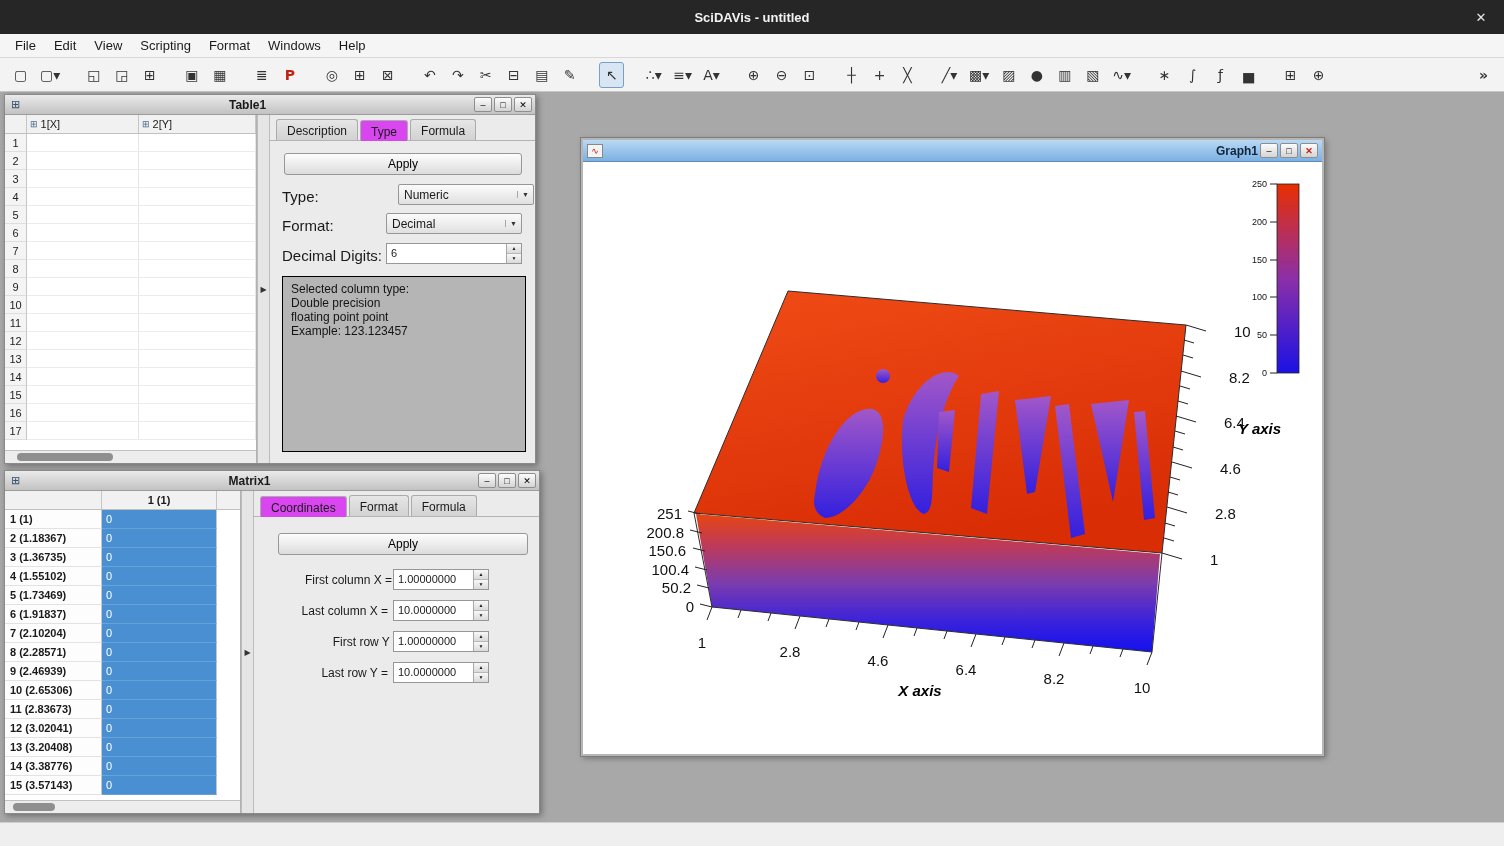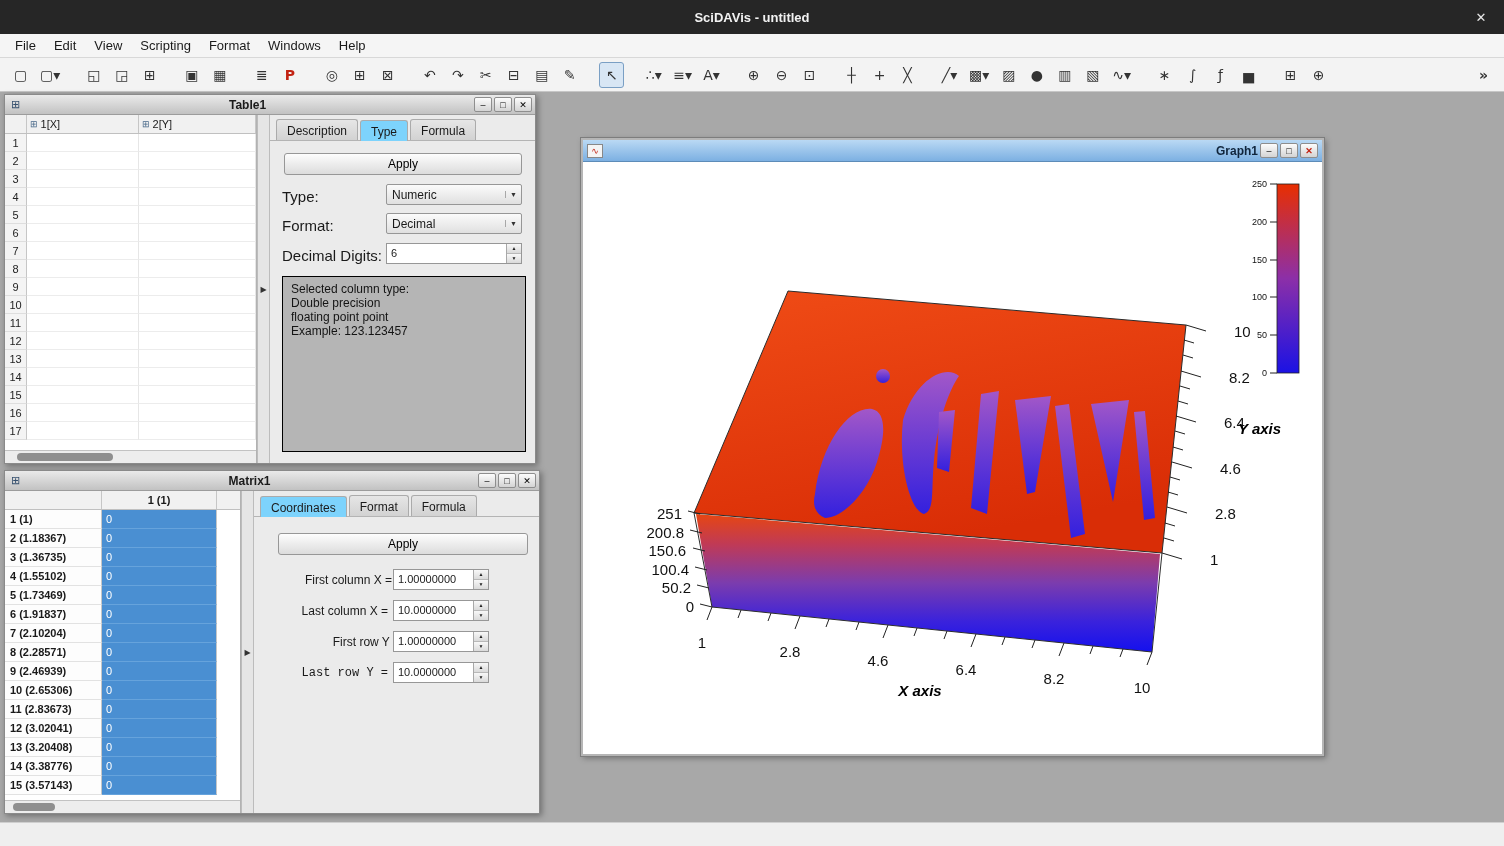--- a/index.html
+++ b/index.html
@@ -60,21 +60,21 @@
 
   .collapse-strip { position:absolute; top:0; bottom:0; width:13px; background:#e5e5e5;
               border-left:1px solid #bcbcbc; border-right:1px solid #bcbcbc; display:flex; align-items:center;
               justify-content:center; font-size:8px; color:#333; cursor:pointer; }
 
   
   .side-panel { position:absolute; top:0; bottom:0; background:#ebebeb; }
   .tabs { display:flex; padding:4px 6px 0 6px; height:26px; border-bottom:1px solid #b4b4b4; }
   .tab { border:1px solid #ababab; border-bottom:none; border-radius:3px 3px 0 0; margin-right:2px;
          padding:4px 10px 3px; font-size:12px; background:linear-gradient(#e6e6e6,#d2d2d2); cursor:pointer; }
-  .tab.selected { background:#7dd3fc; font-weight:normal; position:relative; top:1px; }
+  .tab.selected { background:#d946ef; font-weight:normal; position:relative; top:1px; }
   .btn { border:1px solid #979797; border-radius:3px; background:linear-gradient(#fdfdfd,#dcdcdc);
          font-size:12px; cursor:pointer; }
   .panel-label { position:absolute; font-size:15px; }
   .combo { position:absolute; height:21px; border:1px solid #979797; border-radius:2px;
            background:linear-gradient(#fbfbfb,#e0e0e0); display:flex; align-items:center; cursor:pointer; }
   .combo .combo-text { flex:1; font-size:12px; padding:0 5px; }
   .combo .combo-arrow { width:16px; border-left:1px solid #a8a8a8; font-size:7px; text-align:center; color:#333; }
   .spin { position:absolute; height:21px; border:1px solid #979797; background:#fff; display:flex; }
   .spin .spin-value { flex:1; font-size:11px; padding:3px 4px; white-space:nowrap; overflow:hidden; background:#fff; }
   .spin .spin-btns { width:15px; border-left:1px solid #a8a8a8; display:flex; flex-direction:column; }
@@ -366,21 +366,21 @@
           <div class="tabs">
 
               <div class="tab">Description</div>
 
               <div class="tab selected">Type</div>
 
               <div class="tab">Formula</div>
             </div>
           <button class="btn" style="position:absolute; left:14px; top:38px; width:238px; height:22px;">Apply</button>
           <span class="panel-label" style="left:12px; top:73px;">Type:</span>
-          <div class="combo" style="left:116px; top:69px; width:136px;">
+          <div class="combo" style="left:128px; top:69px; width:136px;">
             <span class="combo-text">Numeric</span>
             <span class="combo-arrow">▼</span>
           </div>
           <span class="panel-label" style="left:12px; top:102px;">Format:</span>
           <div class="combo" style="left:116px; top:98px; width:136px;">
             <span class="combo-text">Decimal</span>
             <span class="combo-arrow">▼</span>
           </div>
           <span class="panel-label" style="left:12px; top:132px;">Decimal Digits:</span>
           <div class="spin" style="left:116px; top:128px; width:136px;">
@@ -541,21 +541,21 @@
                 <span class="spin" style="left:131px; top:0; width:96px;">
                   <span class="spin-value">1.00000000</span>
                   <span class="spin-btns">
                     <span class="spin-up">▲</span>
                     <span class="spin-down">▼</span>
                   </span>
                 </span>
               </div>
 
               <div style="position: absolute; left: 8px; width: 100%; height: 22px; top: 171px;">
-                <span class="m-field-label" style="left:0; width:126px; top:4px;font-family:Liberation Mono, monospace;">Last row Y =</span>
+                <span class="m-field-label" style="left:0; width:126px; top:4px;">Last row Y =</span>
                 <span class="spin" style="left:131px; top:0; width:96px;">
                   <span class="spin-value">10.0000000</span>
                   <span class="spin-btns">
                     <span class="spin-up">▲</span>
                     <span class="spin-down">▼</span>
                   </span>
                 </span>
               </div>
             </div>
         </div>

